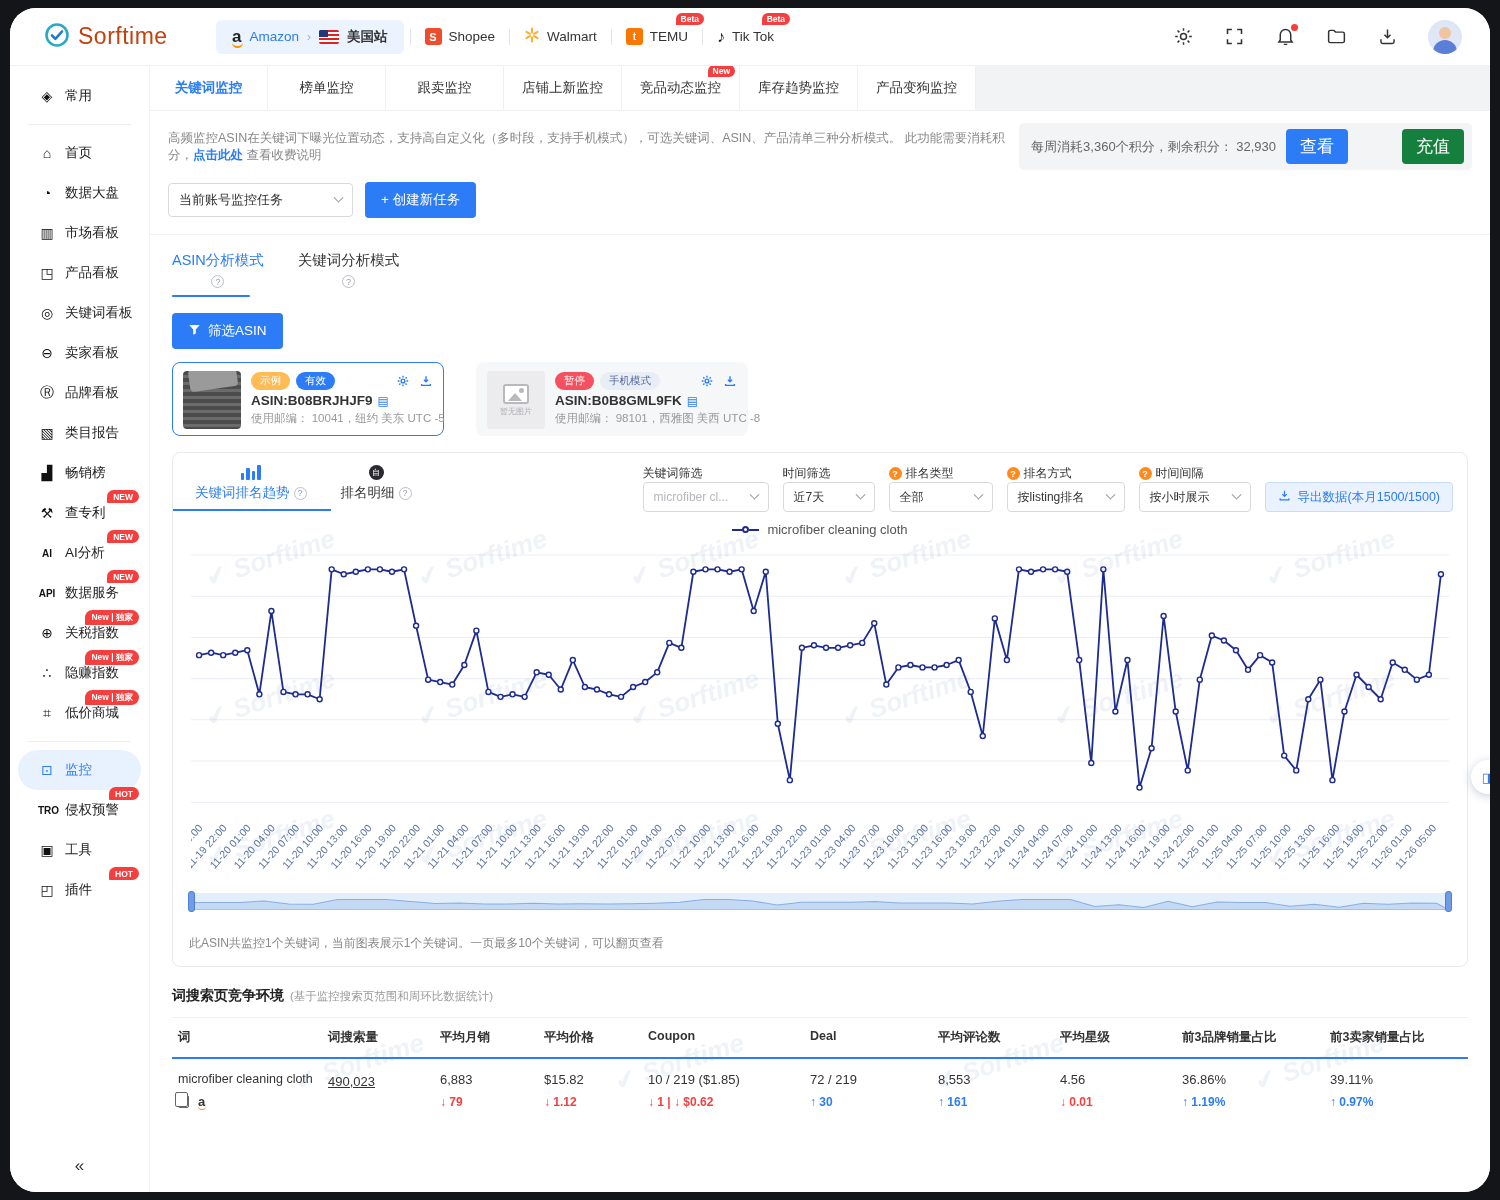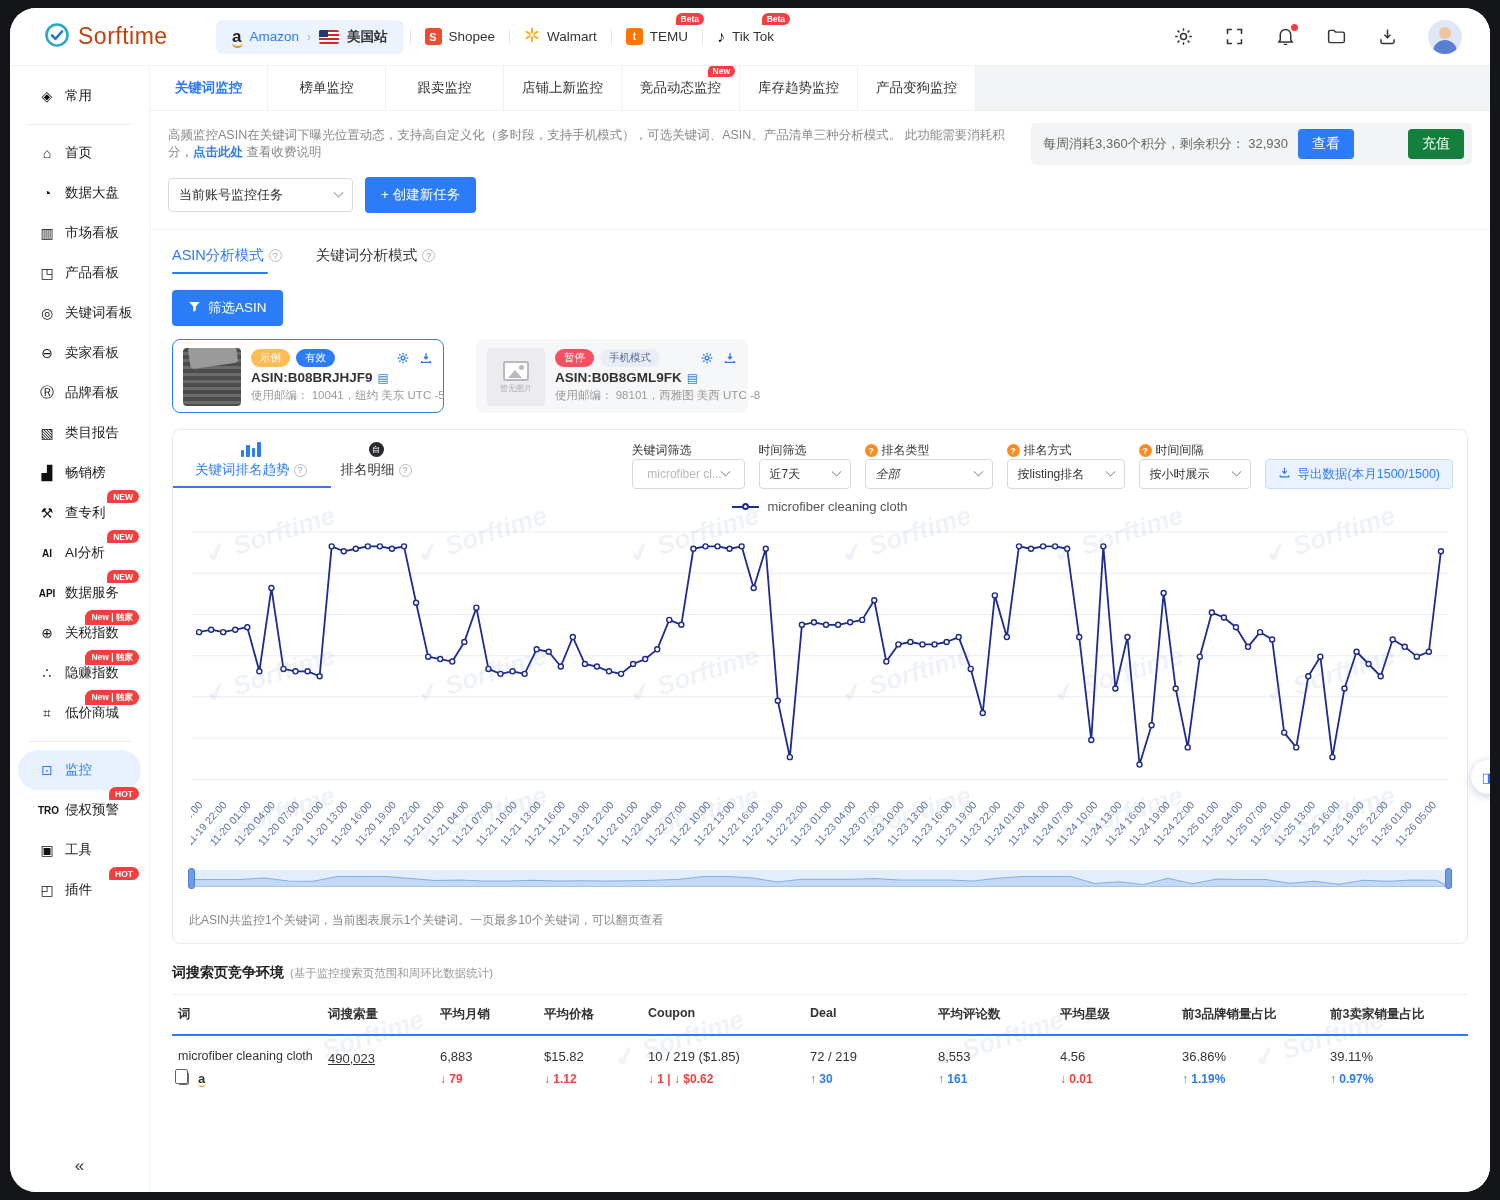--- a/index.html
+++ b/index.html
@@ -51,33 +51,33 @@
   .mtab{background:#fff;padding:13px 0;width:118px;text-align:center;font-size:13.5px;color:#333;border-right:1px solid #f0f1f3;position:relative;flex:none;}
   .mtab.active{color:#2b7cf6;font-weight:bold;}
   .mtab .beta{top:-1px;right:4px;}
   .tabs-fill{flex:1;background:#f2f3f5;}
 
   .banner-row{display:flex;align-items:center;margin:12px 18px 0;gap:12px;}
   .banner-text{font-size:12.5px;color:#888;}
   .banner-text a{color:#2b7cf6;text-decoration:none;font-weight:bold;}
   .points-pill{margin-left:auto;background:#f3f4f6;border-radius:5px;padding:6px 8px 6px 12px;display:flex;align-items:center;gap:10px;flex:none;}
   .points-text{font-size:13px;color:#666;}
-  .btn{border:none;border-radius:4px;color:#fff;font-size:14px;padding:6px 14px;font-family:inherit;}
+  .btn{border:none;border-radius:4px;color:#fff;font-size:17px;padding:6px 14px;font-family:inherit;}
   .btn-blue{background:#2b7cf6;}
   .btn-red{background:#15803d;margin-left:44px;}
 
   .task-row{display:flex;align-items:center;gap:12px;margin:12px 18px 16px;}
   .select{border:1px solid #d9d9d9;border-radius:4px;height:34px;display:flex;align-items:center;justify-content:space-between;padding:0 10px;font-size:13px;color:#333;background:#fff;}
   .task-select{width:185px;}
   .chev{width:7px;height:7px;border-right:1.5px solid #999;border-bottom:1.5px solid #999;transform:rotate(45deg) translate(-2px,-2px);}
   .btn-create{padding:9px 16px;font-size:13.5px;border-radius:4px;}
   .hdiv{height:1px;background:#f1f2f4;}
 
   .mode-tabs{display:flex;gap:34px;margin:16px 22px 0;}
-  .mode-tab{font-size:14.5px;color:#333;display:flex;align-items:center;gap:5px;padding-bottom:9px;position:relative;}
+  .mode-tab{font-size:14.5px;color:#333;display:flex;align-items:center;gap:5px;padding-bottom:9px;position:relative;flex-direction:column;}
   .mode-tab.active{color:#2b7cf6;}
   .mode-tab.active::after{content:"";position:absolute;left:0;right:14px;bottom:0;height:2.5px;background:#2b7cf6;border-radius:2px;}
   .help{width:13px;height:13px;border:1px solid #b9bdc4;border-radius:50%;color:#9aa0a8;font-size:9px;display:inline-flex;align-items:center;justify-content:center;flex:none;}
 
   .filter-row{margin:16px 22px 0;}
   .btn-filter{display:inline-flex;align-items:center;gap:7px;padding:9px 16px;font-size:13.5px;}
 
   .cards-row{display:flex;gap:32px;margin:13px 22px 0;}
   .asin-card{width:272px;height:74px;border-radius:8px;padding:8px 10px;display:flex;gap:10px;background:#fff;border:1.5px solid transparent;}
   .asin-card.selected{border-color:#2b7cf6;}
@@ -473,40 +473,40 @@
                 <span>排名明细</span>
                 <span class="help">?</span>
               </span>
           </div>
         </div>
         <div class="cp-controls" id="cp-controls">
             <div class="ctrl">
               <div class="ctrl-label">
                 <span>关键词筛选</span>
               </div>
-              <div class="select" style="width: 113px; justify-content: center;">
+              <div class="select" style="width: 126px;">
                 <span class="muted-val">microfiber cl...</span>
                 <span class="chev"></span>
               </div>
             </div>
             <div class="ctrl">
               <div class="ctrl-label">
                 <span>时间筛选</span>
               </div>
               <div class="select" style="width: 92px;">
                 <span>近7天</span>
                 <span class="chev"></span>
               </div>
             </div>
             <div class="ctrl">
               <div class="ctrl-label">
                 <span class="hint-ic">?</span>
                 <span>排名类型</span>
               </div>
-              <div class="select" style="width: 128px; font-style: italic;">
+              <div class="select" style="width: 104px;">
                 <span>全部</span>
                 <span class="chev"></span>
               </div>
             </div>
             <div class="ctrl">
               <div class="ctrl-label">
                 <span class="hint-ic">?</span>
                 <span>排名方式</span>
               </div>
               <div class="select" style="width: 118px;">

